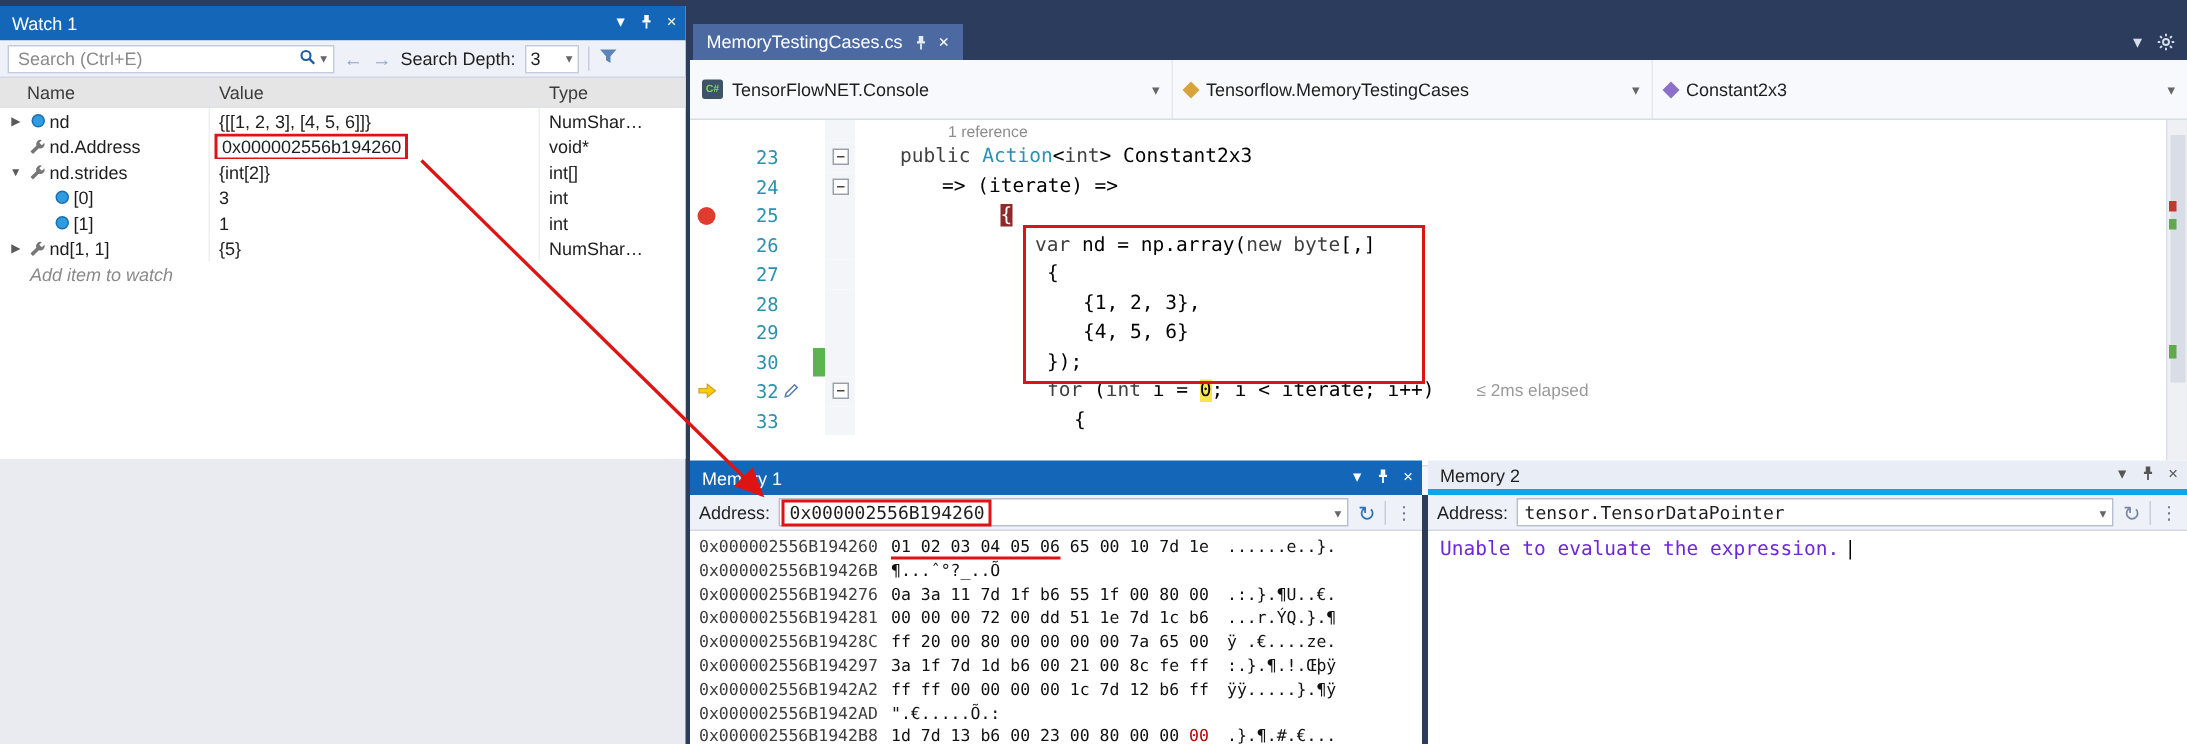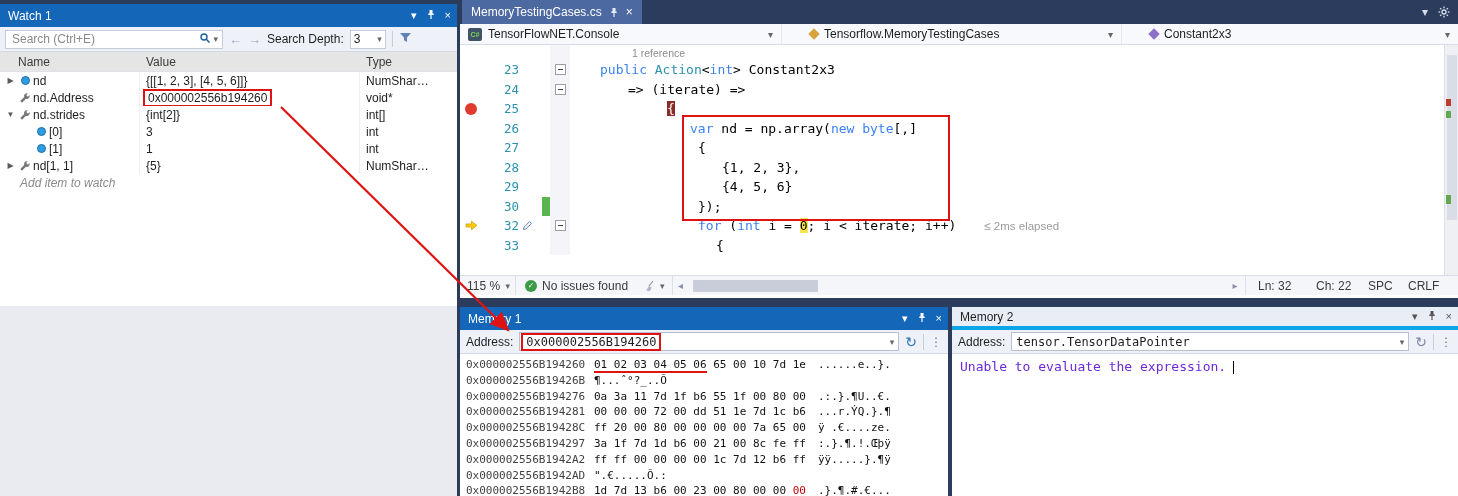--- a/index.html
+++ b/index.html
@@ -39,25 +39,25 @@
   .wt-exp { width:13px; font-size:8px; color:#5A5A5A; text-align:center; flex:none; }
   .wt-ico { width:16px; display:flex; align-items:center; justify-content:center; flex:none; }
   .ico-field { width:9px; height:9px; border-radius:50%; background:#2F9BE0; border:1px solid #1B6FAE; }
   .wt-add { height:17px; display:flex; align-items:center; padding-left:20px; color:#8A8A8A; font-style:italic; }
   .ann-inline { display:inline-block; border:2px solid #DE1414; padding:0 3px; margin:-2px 0 -2px -3px; line-height:14px; }
 
   
   #shell-bl { left:0; top:306px; width:457px; height:190px; background:#E9EBF1; }
 
   
-  #editor { left:460px; top:0; width:998px; height:298px; background:#fff; }
+  #editor { left:460px; top:16px; width:998px; height:298px; background:#fff; }
   .tabbar { height:24px; background:#2C3C5C; display:flex; align-items:center; flex:none; position:relative; }
   .tab { height:24px; margin-left:2px; background:#4C69A2; color:#fff; display:flex; align-items:center; gap:7px; padding:0 9px; }
   .tabbar-right { position:absolute; right:8px; top:0; height:24px; display:flex; align-items:center; gap:10px; color:#D6DEEC; }
-  .navbar { height:21px; background:#F8F9FC; border-bottom:1px solid #D8DCE6; display:flex; align-items:stretch; flex:none;gap:20px; }
+  .navbar { height:40px; background:#F8F9FC; border-bottom:1px solid #D8DCE6; display:flex; align-items:stretch; flex:none; }
   .nav-dd { display:flex; align-items:center; gap:6px; padding:0 8px; border-right:1px solid #E5E8F0; }
   .nav-dd .dd-arrow { margin-left:auto; color:#666; font-size:10px; }
   .nd-1 { width:322px; } .nd-2 { width:320px; } .nd-3 { flex:1; }
   .proj-ico { width:14px; height:13px; background:#3E5368; border-radius:2px; color:#7FD659; font-size:7px; font-weight:bold; display:flex; align-items:center; justify-content:center; flex:none; }
   .diamond { width:8px; height:8px; transform:rotate(45deg); flex:none; }
   .class-ico { background:#D9A33C; }
   .method-ico { background:#8B6FC9; }
 
   .code-wrap { height:230px; position:relative; background:#fff; overflow:hidden; flex:none; }
   .code-line { display:flex; height:19.5px; line-height:19.5px; font-family:"DejaVu Sans Mono", monospace; font-size:13px; white-space:pre; }
@@ -66,21 +66,21 @@
   .g-bp { width:22px; flex:none; display:flex; align-items:center; justify-content:center; }
   .g-num { width:40px; flex:none; text-align:right; padding-right:3px; color:#2B91AF; font-size:12.5px; }
   .g-gap { width:20px; flex:none; display:flex; align-items:center; }
   .g-track { width:8px; flex:none; }
   .g-track.green { background:#5BB450; }
   .g-outline { width:20px; flex:none; display:flex; align-items:center; justify-content:center; background:#F4F5F9; }
   .g-code { flex:1; color:#000; }
   .bp-dot { width:12px; height:12px; border-radius:50%; background:#E13B2F; }
   .fold-box { width:11px; height:11px; background:#fff; border:1px solid #9AA0AA; display:flex; align-items:center; justify-content:center; }
   .fold-box i { display:block; width:5px; height:1px; background:#444; }
-  .tok-kw { color:#3b82f6; }
+  .tok-kw { color:#404040; }
   .tok-type { color:#2B91AF; }
   .tok-hl { background:#F6E64B; }
   .tok-bp { background:#8B2B2B; color:#fff; }
   .perftip { margin-left:28px; color:#9A9A9A; font-family:"Liberation Sans",sans-serif; font-size:11.5px; }
   .ann-box { position:absolute; border:2px solid #DE1414; pointer-events:none; }
   #code-ann { left:222px; top:70px; width:268px; height:106px; }
 
   .vscroll { position:absolute; right:0; top:0; width:14px; height:230px; background:#EEF0F4; border-left:1px solid #DDE0E8; }
   .vthumb { position:absolute; left:2px; top:10px; width:10px; height:165px; background:#CBD0DC; opacity:.6; }
   .sbmark { position:absolute; left:1px; width:5px; }

